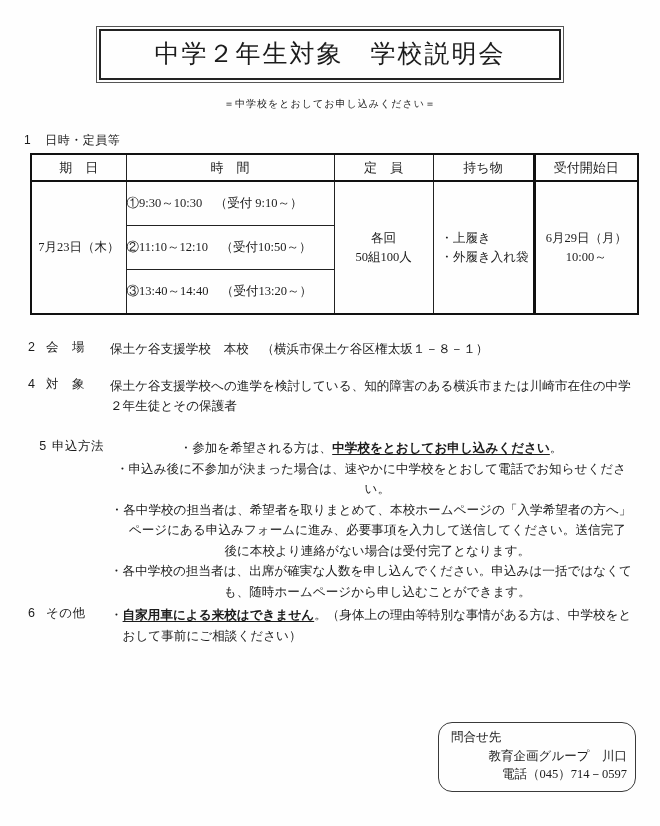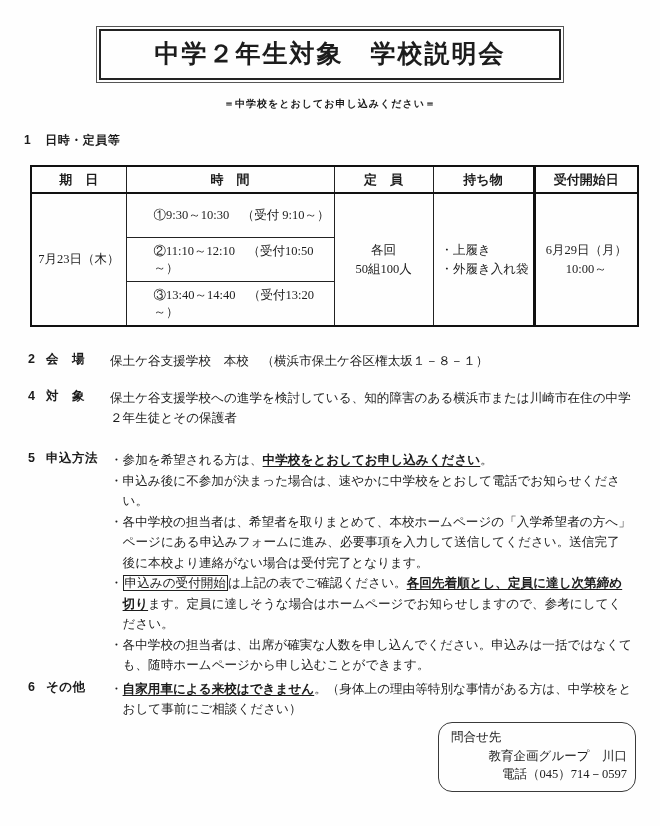--- a/index.html
+++ b/index.html
@@ -5,68 +5,68 @@
   html,body { margin:0; padding:0; background:#ffffff; }
   .page {
     position:relative;
     width:660px; height:826px;
     background:#fefefe;
     color:#1c1c1c;
     font-family:"Liberation Serif","DejaVu Serif",serif;
     overflow:hidden;
     box-sizing:border-box;
   }
-  .gothic { font-family:"Liberation Sans","DejaVu Sans",sans-serif; font-weight:bold; }
+  .gothic { font-family:"Liberation Sans","DejaVu Sans",sans-serif; font-weight:normal; }
 
   
   .title-box { width:468px; margin:26px auto 0; border:1px solid #565656; padding:2px; box-sizing:border-box; }
   .title-box-inner {
     border:2px solid #222;
     text-align:center;
     font-size:25px; letter-spacing:2px;
     padding:6px 0 8px;
   }
   .subtitle { text-align:center; font-size:10px; letter-spacing:1px; margin-top:14px; }
 
   
-  .sec1-heading { margin:21px 0 16px 24px; font-size:12px; letter-spacing:0.5px; }
+  .sec1-heading { margin:21px 0 4px 24px; font-size:12px; letter-spacing:0.5px; }
   .sec1-heading .num { margin-right:14px; }
 
   
   table.schedule {
     margin-left:30px;
     border-collapse:collapse;
     table-layout:fixed;
     width:607px;
     font-size:12.5px;
   }
   table.schedule col.c-date { width:95px; }
   table.schedule col.c-time { width:208px; }
   table.schedule col.c-cap  { width:99px; }
   table.schedule col.c-bel  { width:101px; }
   table.schedule col.c-rec  { width:104px; }
   table.schedule th, table.schedule td { border:1px solid #222; }
   table.schedule { border:2px solid #111; }
   table.schedule th {
-    font-weight:bold; font-size:13px;
+    font-weight:normal; font-size:13px;
     height:23px; text-align:center;
     border-bottom:2px solid #111;
   }
   table.schedule td { height:41px; }
-  td.cell-time { text-align:left; padding-left:27px; }
+  td.cell-time { text-align:left; padding-left:0; }
   td.cell-date, td.cell-cap, td.cell-rec { text-align:center; line-height:19px; }
   td.cell-bel { text-align:left; padding-left:7px; line-height:19px; }
   .thickleft { border-left:3px solid #111 !important; }
 
   
   .section { display:grid; grid-template-columns:82px 522px; margin-left:28px; }
   .m-venue    { margin-top:24px; }
   .m-contents { margin-top:17px; }
   .m-audience { margin-top:17px; }
-  .m-apply    { margin-top:22px; }
+  .m-apply    { margin-top:22px;text-align:center; }
   .m-other    { margin-top:3px; }
   .sec-label { font-size:12.5px; letter-spacing:0.5px; }
   .sec-label .num { display:inline-block; min-width:18px; }
   .sec-text { font-size:12.6px; line-height:20px; }
 
   ul.bullets { margin:0; padding:0; list-style:none; }
   ul.bullets li {
     font-size:12.6px; line-height:20.5px;
     text-indent:-1em; padding-left:1em;
   }
@@ -157,21 +157,20 @@
   </div>
 
   <div class="section m-apply">
     <div class="sec-label gothic">
       <span class="num">5</span><span>申込方法</span>
     </div>
     <ul class="bullets">
       <li><span>・参加を希望される方は、</span><span class="seg-u">中学校をとおしてお申し込みください</span><span>。</span></li>
       <li><span>・申込み後に不参加が決まった場合は、速やかに中学校をとおして電話でお知らせください。</span></li>
       <li><span>・各中学校の担当者は、希望者を取りまとめて、本校ホームページの「入学希望者の方へ」ページにある申込みフォームに進み、必要事項を入力して送信してください。送信完了後に本校より連絡がない場合は受付完了となります。</span></li>
-      <li><span>・</span><span class="seg-box">申込みの受付開始</span><span>は上記の表でご確認ください。</span><span class="seg-u">各回先着順とし、定員に達し次第締め切り</span><span>ます。定員に達しそうな場合はホームページでお知らせしますので、参考にしてください。</span></li>
       <li><span>・各中学校の担当者は、出席が確実な人数を申し込んでください。申込みは一括ではなくても、随時ホームページから申し込むことができます。</span></li>
     </ul>
   </div>
 
   <div class="section m-other">
     <div class="sec-label gothic">
       <span class="num">6</span><span>その他</span>
     </div>
     <ul class="bullets">
       <li><span>・</span><span class="seg-u">自家用車による来校はできません</span><span>。（身体上の理由等特別な事情がある方は、中学校をとおして事前にご相談ください）</span></li>

